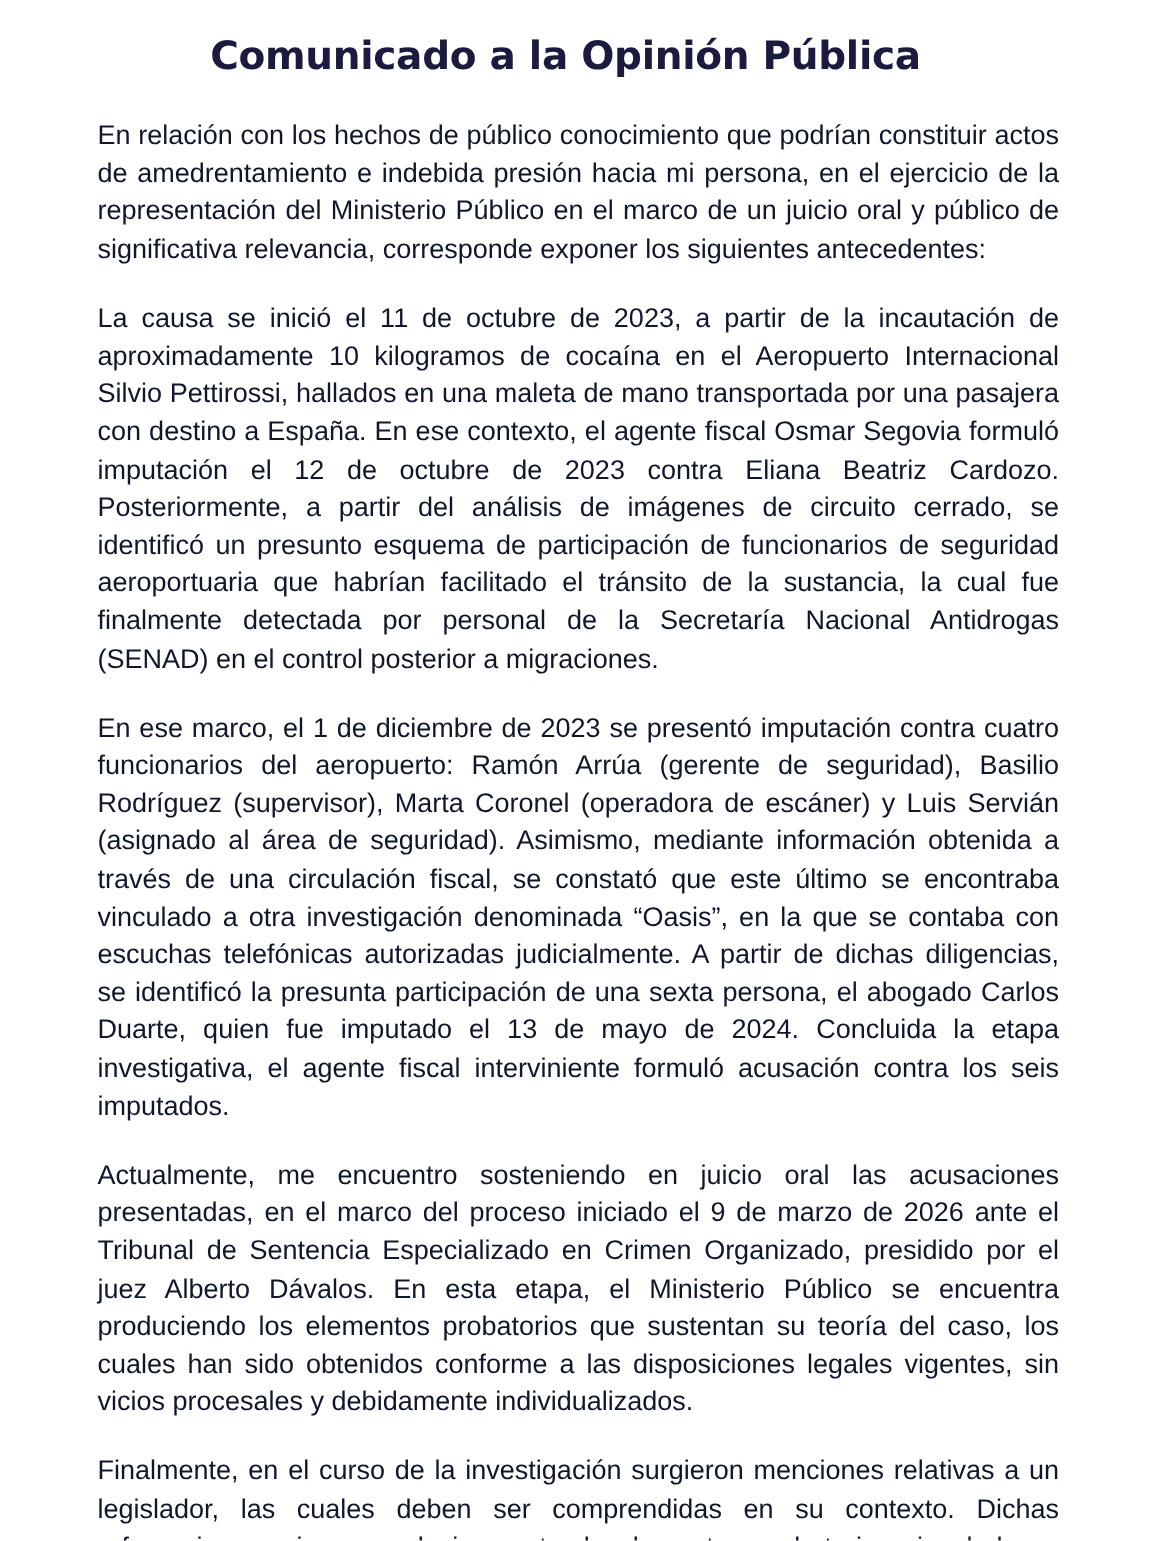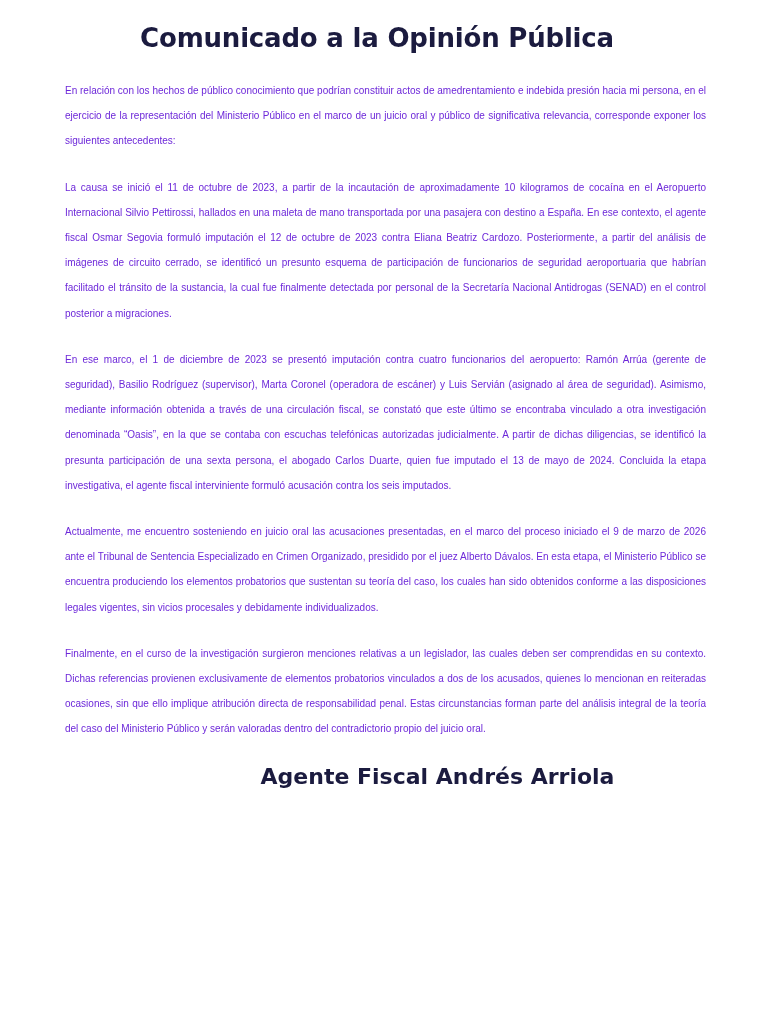--- a/index.html
+++ b/index.html
@@ -41,23 +41,23 @@
   
   .body-wrap {
     padding: 0 64px 0 65px;
     margin-top: 24px;
   }
 
   .para {
     text-align: justify;
     text-justify: inter-word;
     font-family: "Liberation Sans", sans-serif;
-    font-size: 10px;
+    font-size: 18px;
     line-height: 25.2px;
-    color: #6d28d9;
+    color: #0f172a;
     margin: 0 0 21px 0;
     hyphens: none;
   }
   .para:last-child {
     margin-bottom: 0;
   }
 
   
   .sig-block {
     margin-top: 18px;

